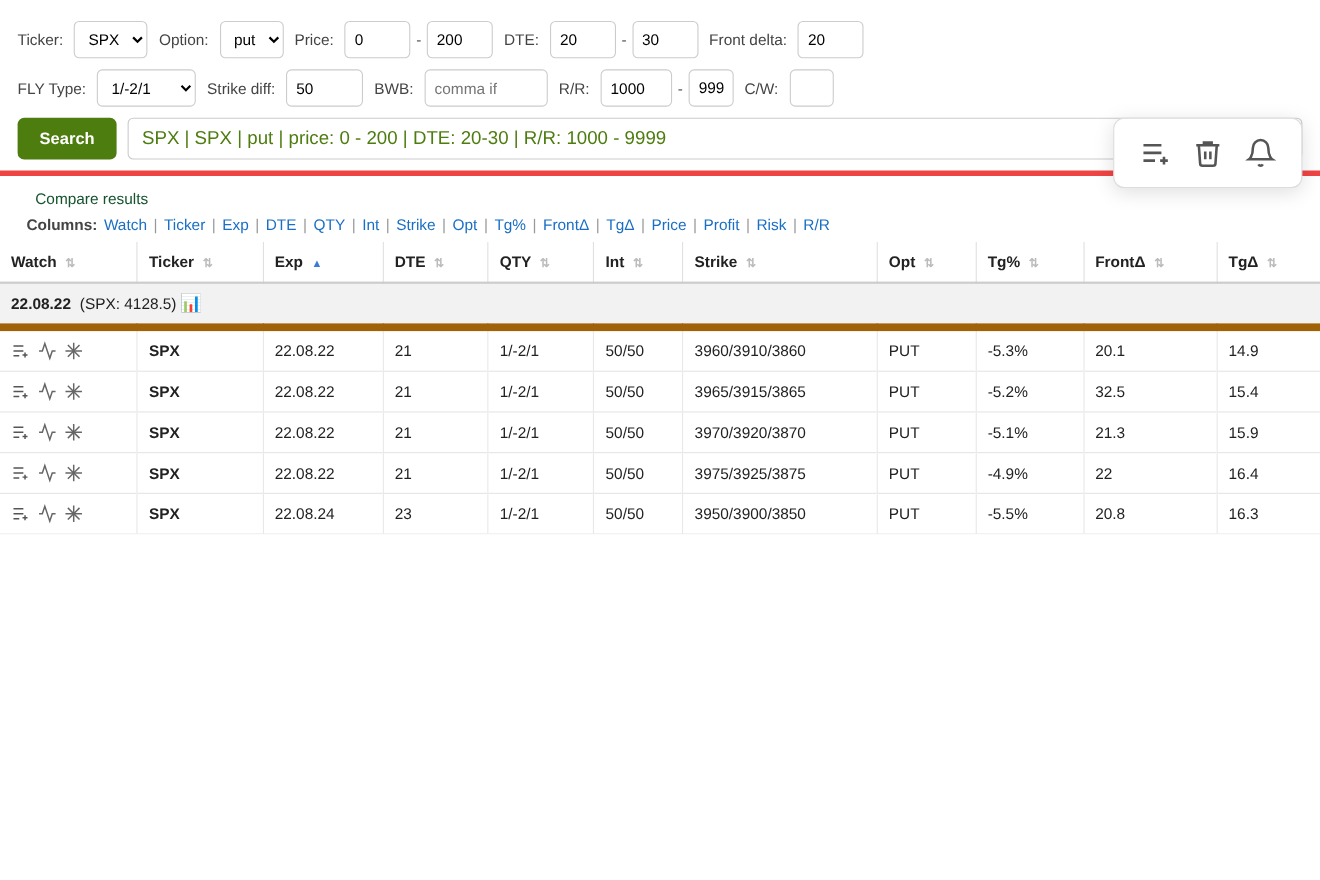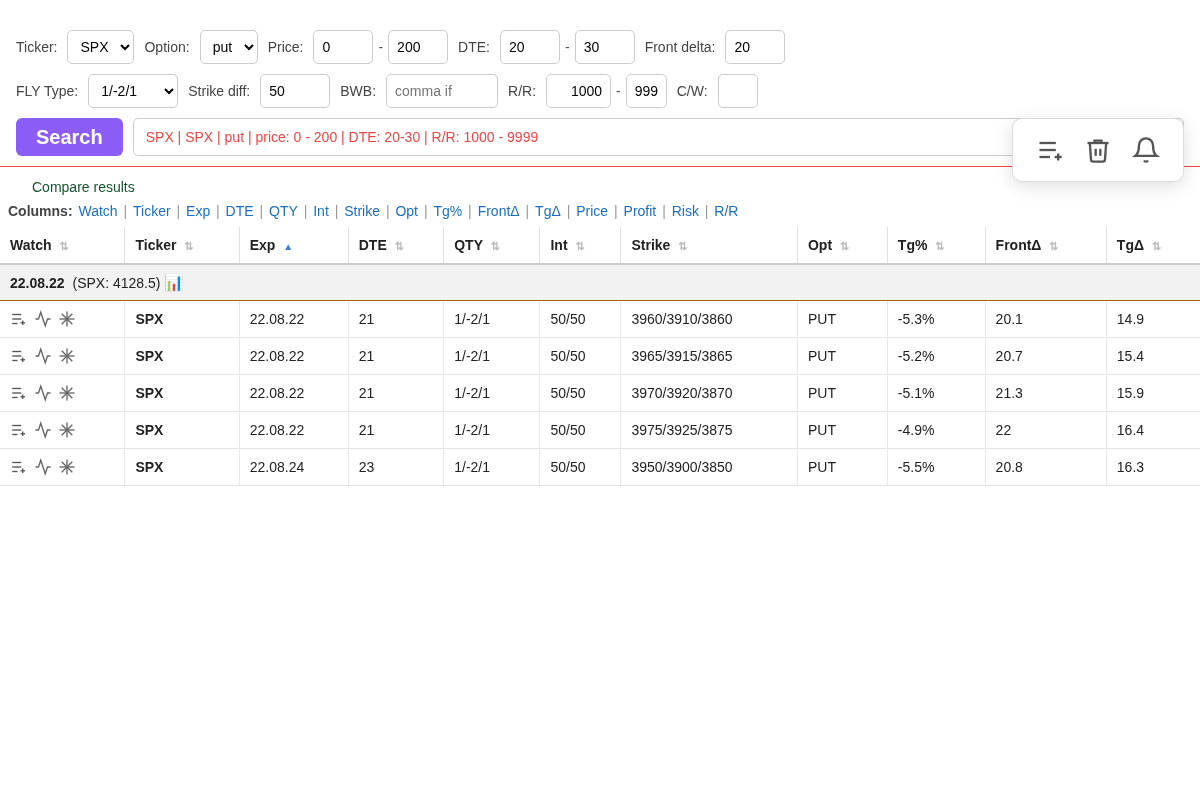--- a/index.html
+++ b/index.html
@@ -1,49 +1,49 @@
 <!DOCTYPE html>
 <html><head>
   <meta charset="utf-8">
   <style>
     * { box-sizing: border-box; margin: 0; padding: 0; }
     body { font-family: -apple-system, BlinkMacSystemFont, 'Segoe UI', Arial, sans-serif; font-size: 14px; background: #fff; color: #222; }
 
-    .filter-bar { padding: 30px 16px 10px 16px; border-bottom: 1px solid #ef4444; }
+    .filter-bar { padding: 19px 16px 10px 16px; border-bottom: 5px solid #ef4444; }
     .filter-row { display: flex; align-items: center; gap: 10px; margin-bottom: 10px; flex-wrap: wrap; }
     .filter-label { color: #444; font-size: 14px; white-space: nowrap; }
     .filter-select { border: 1px solid #ccc; border-radius: 5px; padding: 5px 8px; font-size: 14px; height: 34px; background: #fff; appearance: auto; }
     .filter-range { display: flex; align-items: center; gap: 5px; }
     .filter-range-input { width: 60px; border: 1px solid #ccc; border-radius: 5px; padding: 5px 8px; font-size: 14px; height: 34px; }
     .filter-range-sep { color: #555; }
     .dropdown-select { border: 1px solid #ccc; border-radius: 5px; padding: 5px 24px 5px 8px; font-size: 14px; height: 34px; background: #fff; appearance: auto; }
 
     .search-row { display: flex; align-items: center; gap: 10px; position: relative; }
-    .search-btn { background: #8b5cf6; color: #fff; border: none; border-radius: 6px; padding: 8px 20px; font-size: 20px; font-weight: 600; cursor: pointer; height: 38px; }
-    .search-text { flex: 1; border: 1px solid #ccc; border-radius: 5px; padding: 6px 12px; font-size: 14px; height: 38px; color: #ef4444; }
+    .search-btn { background: #4d7c0f; color: #fff; border: none; border-radius: 6px; padding: 8px 20px; font-size: 15px; font-weight: 600; cursor: pointer; height: 38px; }
+    .search-text { flex: 1; border: 1px solid #ccc; border-radius: 5px; padding: 6px 12px; font-size: 17px; height: 38px; color: #4d7c0f; }
 
     .popup-toolbar { position: absolute; right: 0; top: 0; background: #fff; border: 1px solid #ddd; border-radius: 10px; box-shadow: 0 4px 18px rgba(0,0,0,0.13); display: flex; align-items: center; gap: 10px; padding: 12px 18px; z-index: 10; }
     .popup-icon { width: 38px; height: 38px; display: flex; align-items: center; justify-content: center; cursor: pointer; }
     .popup-icon svg { width: 28px; height: 28px; stroke: #555; fill: none; stroke-width: 2; }
 
     .compare-link { color: #14532d; text-decoration: none; font-size: 14px; padding: 6px 16px; display: inline-block; }
-    .columns-bar { padding: 2px 16px 8px 8px; font-size: 14px; color: #444; }
+    .columns-bar { padding: 2px 16px 8px 24px; font-size: 14px; color: #444; }
     .columns-bar span.label { font-weight: 700; }
     .columns-bar a { color: #1a6fc4; text-decoration: none; margin: 0 2px; }
     .columns-bar .sep { color: #999; }
 
     .table-container { overflow-x: auto; padding: 0 0 0 0; }
     table { width: 100%; border-collapse: collapse; font-size: 14px; }
     thead tr { border-bottom: 2px solid #ccc; }
     thead th { padding: 10px 10px; text-align: left; font-weight: 600; white-space: nowrap; color: #222; border-right: 1px solid #e0e0e0; background: #fff; }
     thead th:last-child { border-right: none; }
     th .sort-icon { display: inline-block; margin-left: 4px; color: #aaa; font-size: 12px; }
 
     .group-row { background: #f2f2f2; }
-    .group-row td { padding: 8px 10px; font-weight: 700; font-size: 14px; border-bottom: 1px solid #a16207; }
+    .group-row td { padding: 8px 10px; font-weight: 700; font-size: 14px; border-bottom: 7px solid #a16207; }
     .group-row td .spx-label { font-weight: 400; margin-left: 8px; }
 
     tbody tr.data-row { border-bottom: 1px solid #e5e5e5; }
     tbody td { padding: 9px 10px; white-space: nowrap; border-right: 1px solid #e8e8e8; vertical-align: middle; }
     tbody td:last-child { border-right: none; }
 
     .watch-icons { display: flex; align-items: center; gap: 6px; }
     .watch-icon { color: #555; cursor: pointer; display: flex; align-items: center; }
     .watch-icon svg { width: 18px; height: 18px; stroke: #666; fill: none; stroke-width: 1.8; }
     .watch-icon.lines svg { stroke: #555; }
@@ -93,21 +93,21 @@
     </select>
 
     <span class="filter-label">Strike diff:</span>
     <input class="filter-range-input" style="width: 70px;" type="text" value="50">
 
     <span class="filter-label">BWB:</span>
     <input class="filter-range-input" style="width: 112px;" type="text" placeholder="comma if">
 
     <span class="filter-label">R/R:</span>
     <div class="filter-range">
-      <input class="filter-range-input" style="width: 65px; text-align: right;" type="text" value="1000">
+      <input class="filter-range-input" style="width: 65px;" type="text" value="1000">
       <span class="filter-range-sep">-</span>
       <input class="filter-range-input" style="width: 41px;" type="text" value="9999">
     </div>
 
     <span class="filter-label">C/W:</span>
     <input class="filter-range-input" style="width: 40px;" type="text">
   </div>
 
   <div class="search-row">
     <button class="search-btn">Search</button>
@@ -254,21 +254,21 @@
   </div>
           </td>
       <td class="ticker-cell">SPX</td>
       <td>22.08.22</td>
       <td>21</td>
       <td>1/-2/1</td>
       <td>50/50</td>
       <td>3965/3915/3865</td>
       <td>PUT</td>
       <td>-5.2%</td>
-      <td>20.7</td>
+      <td>32.5</td>
       <td>15.4</td>
     </tr>
         <tr class="data-row">
       <td>
             <div class="watch-icons">
     <span class="watch-icon lines">
       <svg viewBox="0 0 24 24">
                   <line x1="3" y1="6" x2="15" y2="6"></line>
                   <line x1="3" y1="12" x2="15" y2="12"></line>
                   <line x1="3" y1="18" x2="10" y2="18"></line>

